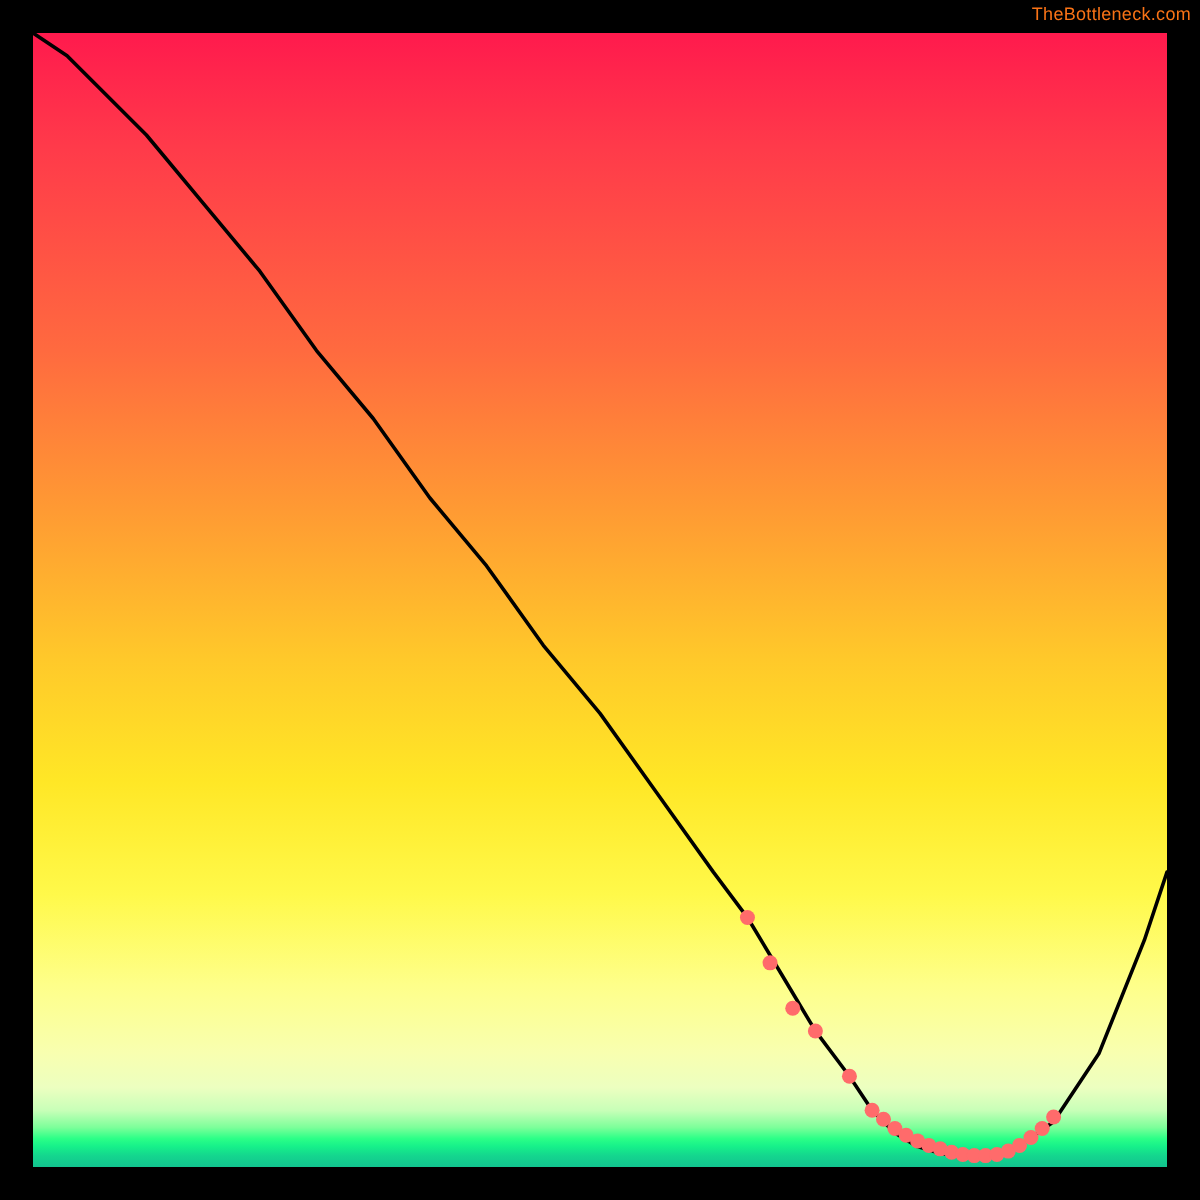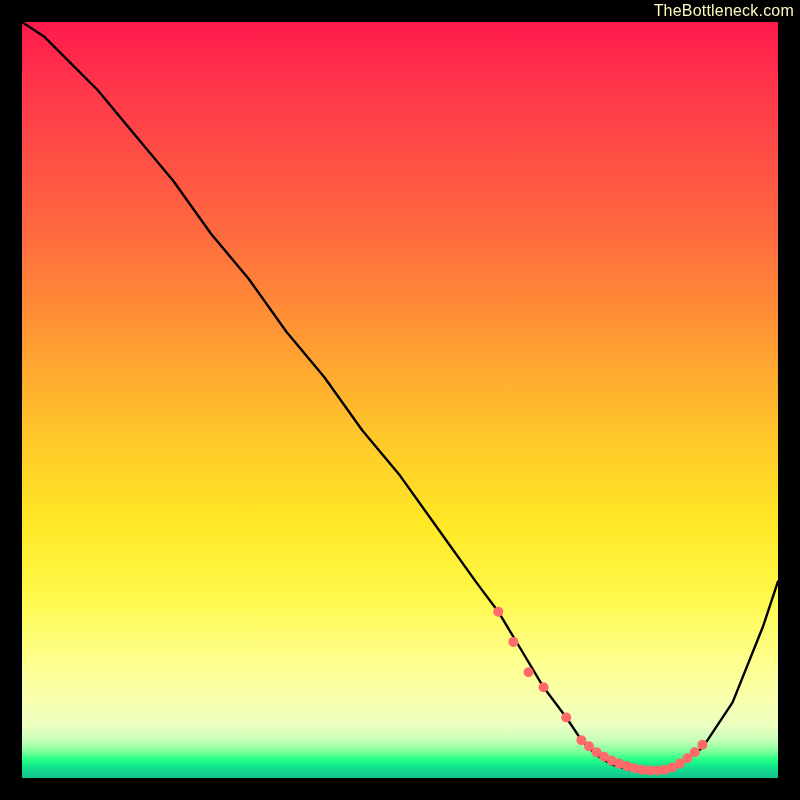--- a/index.html
+++ b/index.html
@@ -44,22 +44,22 @@
       #2bff87 97.5%,
       #16f08a 98.2%,
       #14d68e 99%,
       #12c48f 100%
     );
   }
   .watermark {
     position: absolute;
     top: 2px;
     right: 6px;
-    color: #fef9c3;
-    font-size: 16px;
+    color: #f97316;
+    font-size: 12px;
     font-weight: 500;
     letter-spacing: 0.2px;
     user-select: none;
   }
   svg.curve {
     position: absolute;
     top: 0;
     left: 0;
     width: 756px;
     height: 756px;

